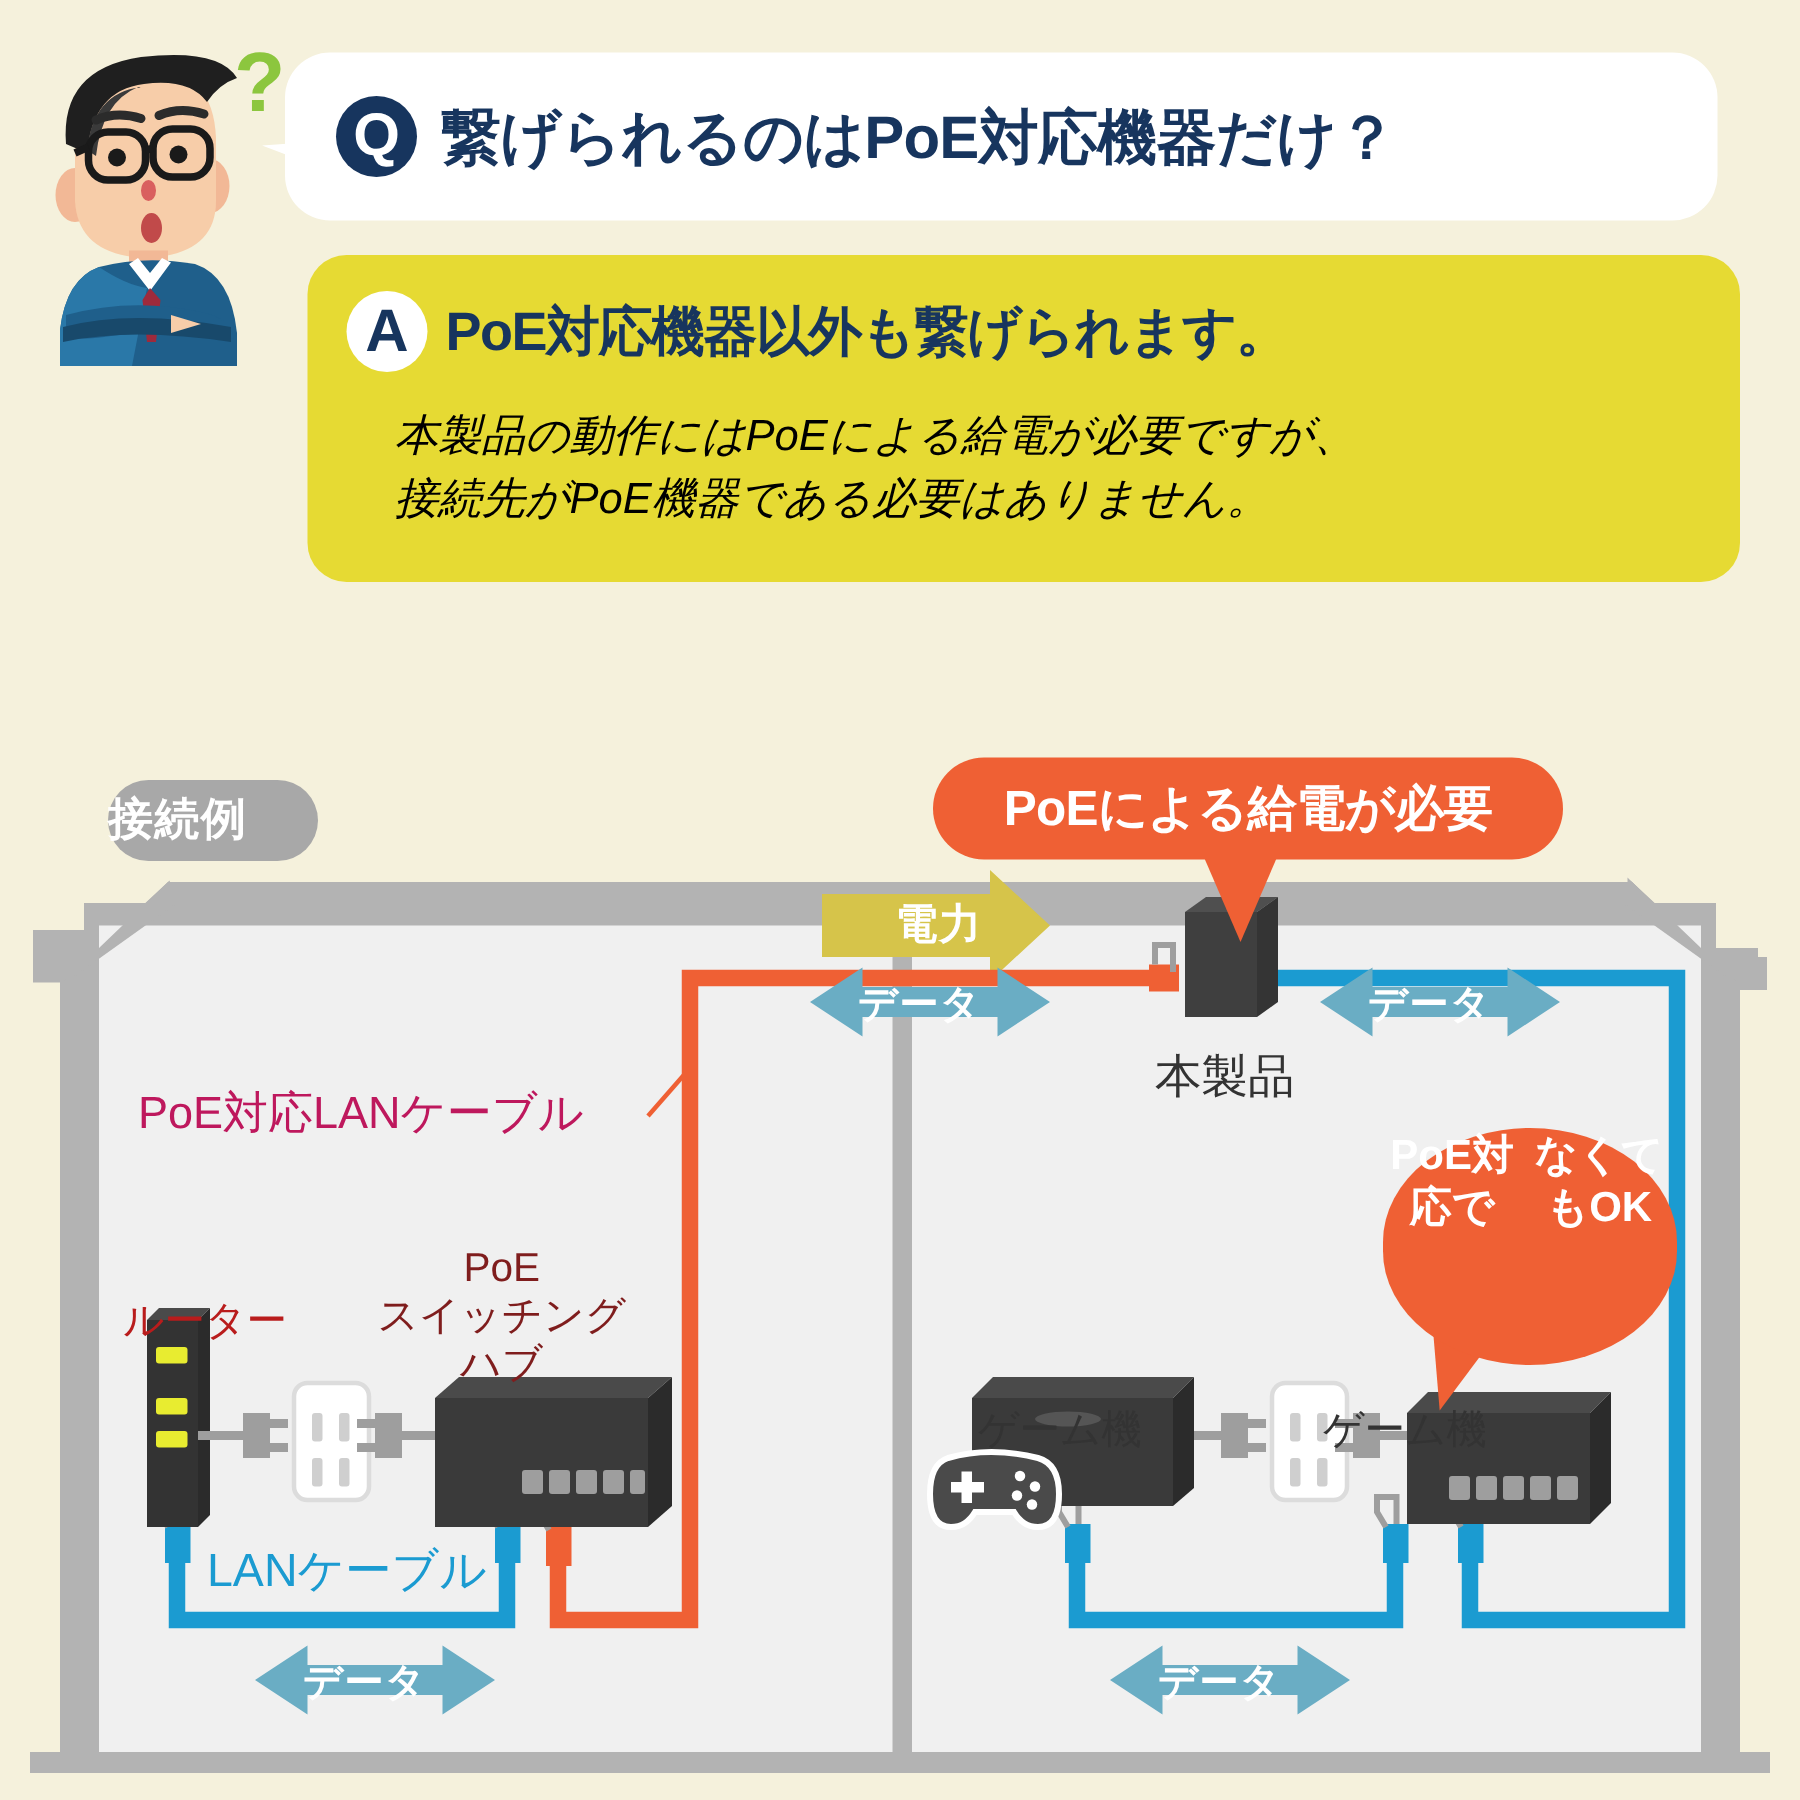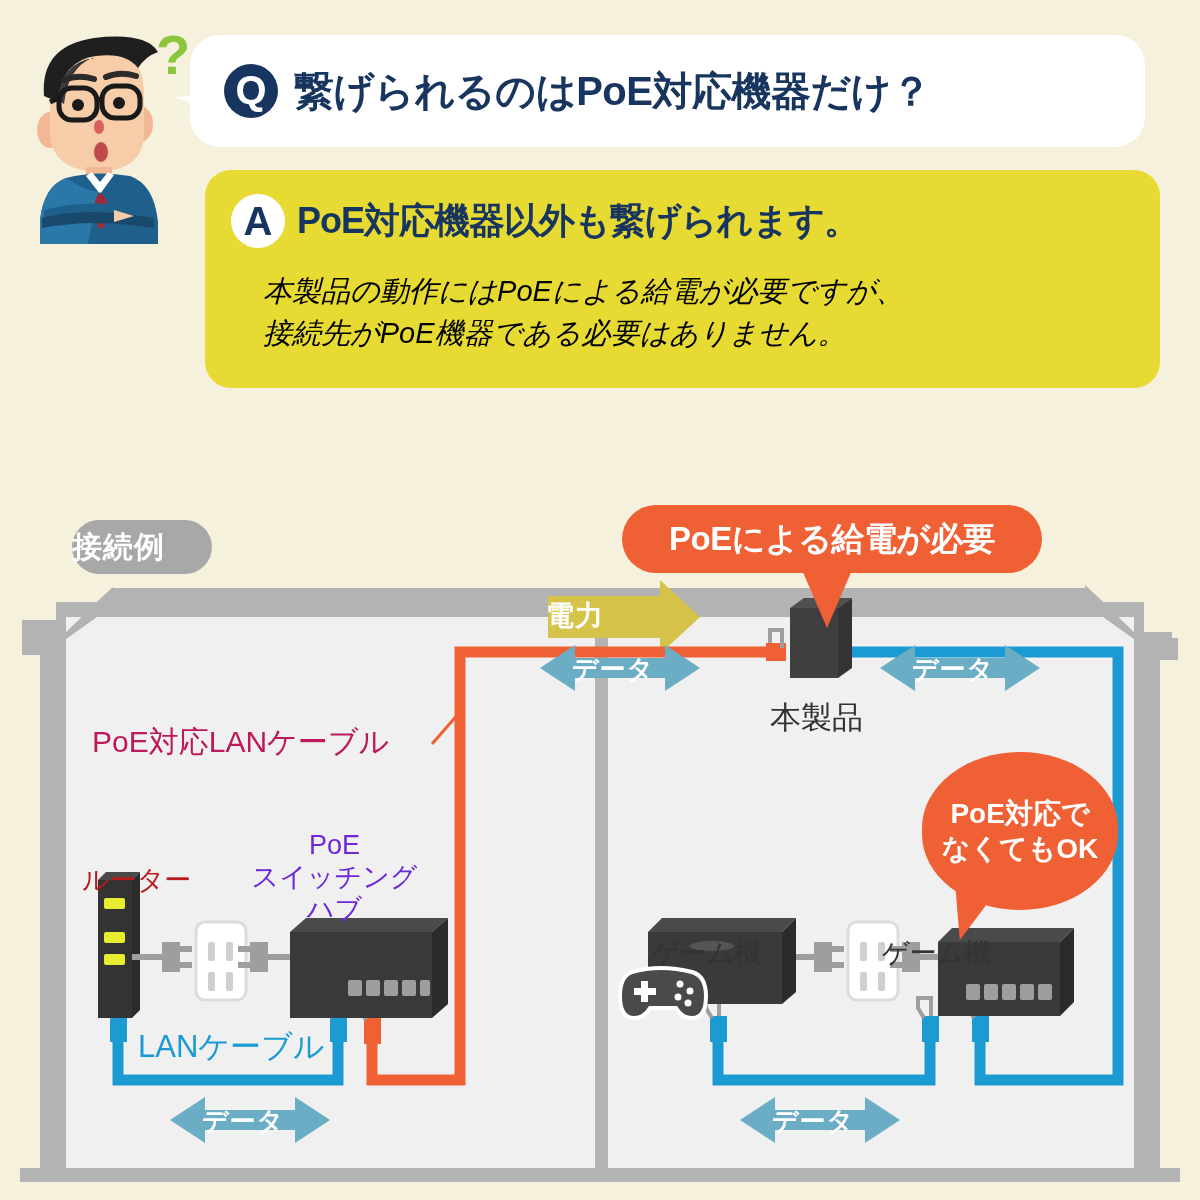--- a/index.html
+++ b/index.html
@@ -81,36 +81,36 @@
     border-left: 25px solid transparent;
     border-right: 25px solid transparent;
     border-top: 58px solid #ef6034;
   }
 
   
   .callout-ok {
     position: absolute; left: 922px; top: 752px; width: 196px; height: 158px;
     background: #ef6034; border-radius: 50%/48%;
     color: #ffffff; font-size: 28px; font-weight: bold; text-align: center;
-    display: flex; flex-direction: column; justify-content: center; line-height: 1.25;
+    display: flex; flex-direction: row; justify-content: center; line-height: 1.25;
   }
   .callout-ok-tail {
     position: absolute; left: 950px; top: 880px; width: 0; height: 0;
     border-left: 14px solid transparent;
     border-right: 34px solid transparent;
     border-top: 62px solid #ef6034;
     transform: rotate(8deg);
   }
 
   
   .lbl { position: absolute; white-space: nowrap; }
   .lbl-poecable { left: 92px; top: 722px; font-size: 30px; color: #be185d; }
   .lbl-lancable { left: 138px; top: 1026px; font-size: 31px; color: #1b9bd1; }
   .lbl-router { left: 82px; top: 862px; font-size: 27px; color: #b91c1c; }
-  .lbl-hub { left: 247px; top: 830px; font-size: 27px; color: #6d28d9;
+  .lbl-hub { left: 247px; top: 830px; font-size: 27px; color: #7f1d1d;
              text-align: center; width: 175px; line-height: 1.18; }
   .lbl-product { left: 770px; top: 697px; font-size: 31px; color: #333333; }
   .lbl-game { left: 652px; top: 935px; font-size: 27px; color: #333333; }
   .lbl-normalhub { left: 882px; top: 935px; font-size: 27px; color: #333333; }
 
   .arrow-text {
     position: absolute; color: #ffffff; font-weight: bold; white-space: nowrap;
     letter-spacing: 1px;
   }
 </style>
@@ -375,21 +375,21 @@
           <rect x="984" y="504" width="14" height="16" rx="2"></rect>
           <rect x="1002" y="504" width="14" height="16" rx="2"></rect>
           <rect x="1020" y="504" width="14" height="16" rx="2"></rect>
           <rect x="1038" y="504" width="14" height="16" rx="2"></rect>
         </g>
       </g>
 
     </svg>
 
     
-    <div class="arrow-text" style="left:546px; top:117px; font-size:28px;">電力</div>
+    <div class="arrow-text" style="left:597px; top:117px; font-size:28px;">電力</div>
     <div class="arrow-text" style="left:572px; top:172px; font-size:26px;">データ</div>
     <div class="arrow-text" style="left:912px; top:172px; font-size:26px;">データ</div>
     <div class="arrow-text" style="left:202px; top:624px; font-size:26px;">データ</div>
     <div class="arrow-text" style="left:772px; top:624px; font-size:26px;">データ</div>
   </div>
 
   <div class="callout-power-tail"></div>
   <div class="callout-power">PoEによる給電が必要</div>
 
   <div class="callout-ok-tail"></div>

